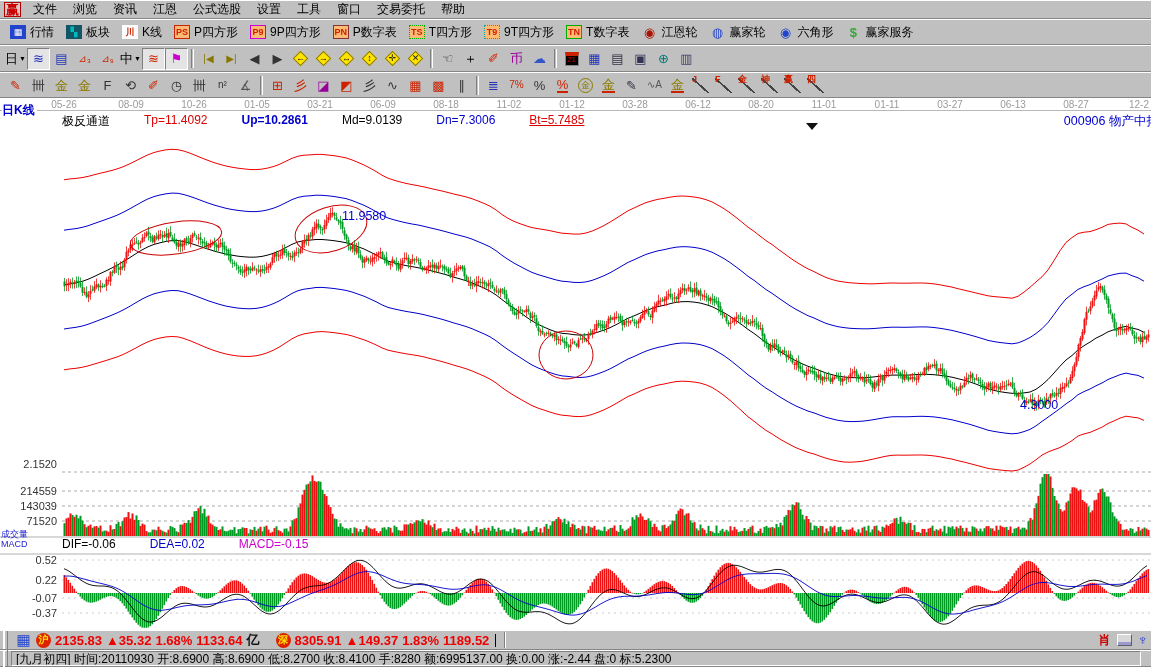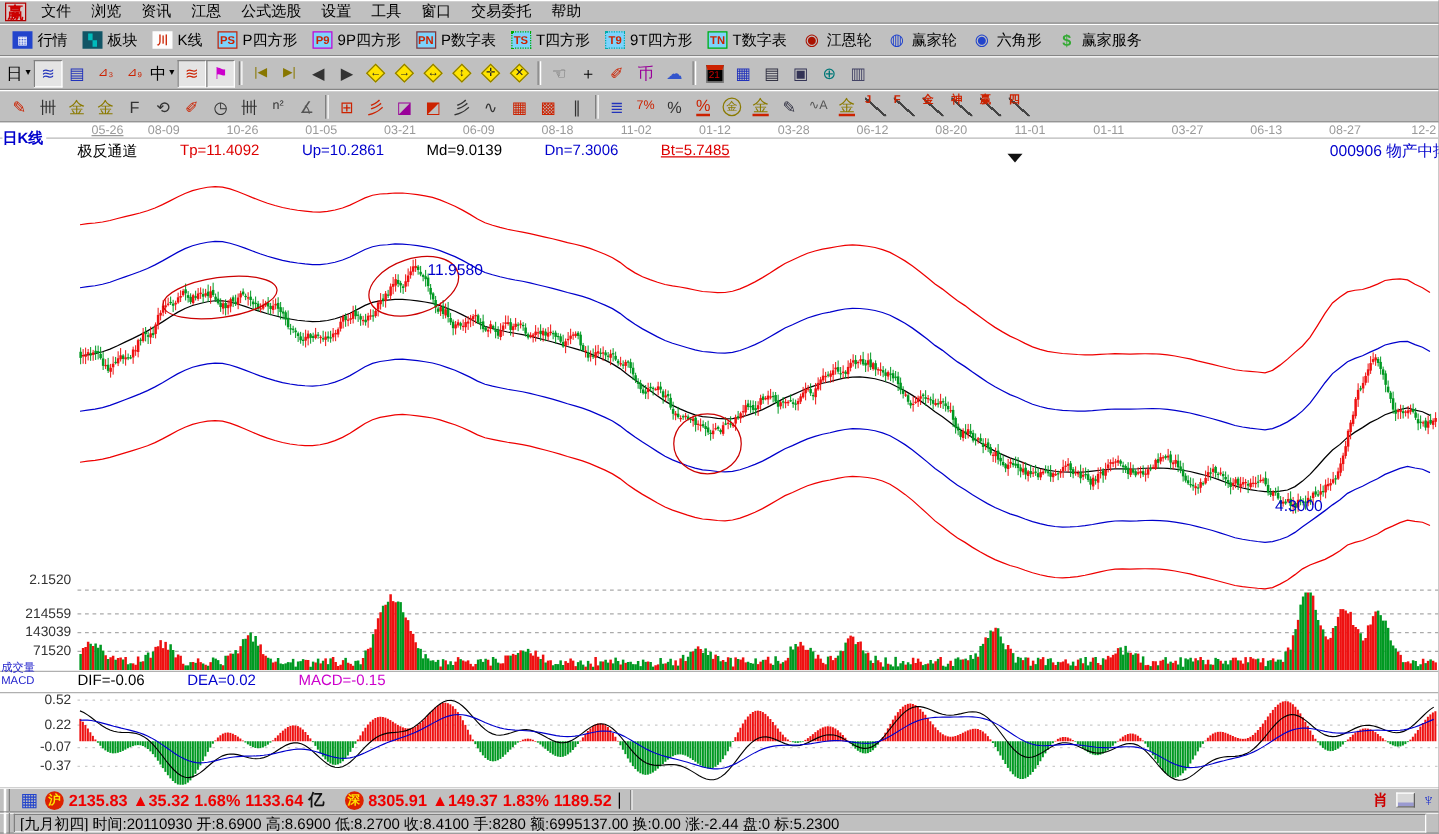--- a/index.html
+++ b/index.html
@@ -15,21 +15,21 @@
   #tb3{top:72px;height:26px;padding-left:4px;}
   .menu-item{font-size:12px;color:#000;padding:1px 8px;}
   #logo{display:inline-flex;align-items:center;justify-content:center;width:17px;height:15px;margin:0 4px 0 2px;
         color:#cc0000;font-weight:bold;font-size:13px;border:1px solid #b00000;background:#d8c8c8;}
   .grip{width:5px;height:18px;margin:0 3px 0 1px;border-left:2px solid #fff;box-shadow:-1px 0 0 #808080 inset;}
   .sep{width:3px;height:19px;margin:0 3px;border-left:1px solid #808080;border-right:1px solid #ffffff;}
   
   .tb-btn{display:inline-flex;align-items:center;gap:4px;height:22px;padding:0 5px;font-size:12px;color:#000;
           border:1px solid transparent;background:transparent;}
   .ic-box{display:inline-flex;align-items:center;justify-content:center;width:16px;height:14px;
-          font-size:9px;font-weight:bold;background:#7dd3fc;}
+          font-size:9px;font-weight:bold;background:#fdba74;}
   .tb-ic{display:inline-flex;align-items:center;justify-content:center;width:23px;height:22px;
          border:1px solid transparent;font-size:13px;line-height:1;background:transparent;padding:0;}
   .pressed{background:#e4e4e4;border-color:#808080 #ffffff #ffffff #808080;}
   .dd{font-size:7px;color:#000;margin-left:1px;}
   .dia{position:relative;width:21px;height:21px;display:inline-flex;align-items:center;justify-content:center;}
   .dia .sq{position:absolute;width:11px;height:11px;background:#ffe400;border:1px solid #8a7a00;transform:rotate(45deg);}
   .dia .in{position:relative;font-size:9px;color:#222;z-index:1;}
   .ang{position:relative;width:17px;height:15px;
        background:linear-gradient(to top right,rgba(0,0,0,0) 0 45%,#444 45% 53%,rgba(0,0,0,0) 53% 100%);}
   .ang .lt{position:absolute;top:-3px;left:0;font-size:9px;color:#cc2200;font-weight:bold;}
@@ -2565,32 +2565,32 @@
         <ellipse cx="331" cy="229" rx="37" ry="22" transform="rotate(-18 331 229)" stroke="#cc0000" fill="none"></ellipse>
         <ellipse cx="566" cy="355" rx="27" ry="24" transform="rotate(0 566 355)" stroke="#cc0000" fill="none"></ellipse>
         <text x="342" y="220" fill="#0000cc" font-size="12.5">11.9580</text>
         <text x="1020" y="409" fill="#0000cc" font-size="12.5">4.3000</text>
         <path d="M806,123 L818,123 L812,130 Z" fill="#111111"></path>
       </svg>
     <span id="kline-label">日K线</span>
     <div id="chart-header">
       <span style="color:#000;">极反通道</span>
     <span style="color: rgb(221, 0, 0);">Tp=11.4092</span>
-        <span style="color: rgb(0, 0, 204);">Up=10.2861</span>
+        <span style="color: rgb(0, 0, 204); font-weight: bold;">Up=10.2861</span>
         <span style="color: rgb(0, 0, 0);">Md=9.0139</span>
         <span style="color: rgb(0, 0, 204);">Dn=7.3006</span>
         <span style="color: rgb(221, 0, 0); text-decoration: underline;">Bt=5.7485</span>
       </div>
     <span id="stock-label">000906 物产中拓</span>
     <div id="dif-row">
         <span style="color: rgb(0, 0, 0);">DIF=-0.06</span>
         <span style="color: rgb(0, 0, 204);">DEA=0.02</span>
         <span style="color: rgb(204, 0, 204);">MACD=-0.15</span>
       </div>
-  <span class="date-lbl" style="left: 64px; text-decoration: underline;">05-26</span>
+  <span class="date-lbl" style="left: 42px;">05-26</span>
       <span class="date-lbl" style="left: 109px;">08-09</span>
       <span class="date-lbl" style="left: 172px;">10-26</span>
       <span class="date-lbl" style="left: 235px;">01-05</span>
       <span class="date-lbl" style="left: 298px;">03-21</span>
       <span class="date-lbl" style="left: 361px;">06-09</span>
       <span class="date-lbl" style="left: 424px;">08-18</span>
       <span class="date-lbl" style="left: 487px;">11-02</span>
       <span class="date-lbl" style="left: 550px;">01-12</span>
       <span class="date-lbl" style="left: 613px;">03-28</span>
       <span class="date-lbl" style="left: 676px;">06-12</span>

